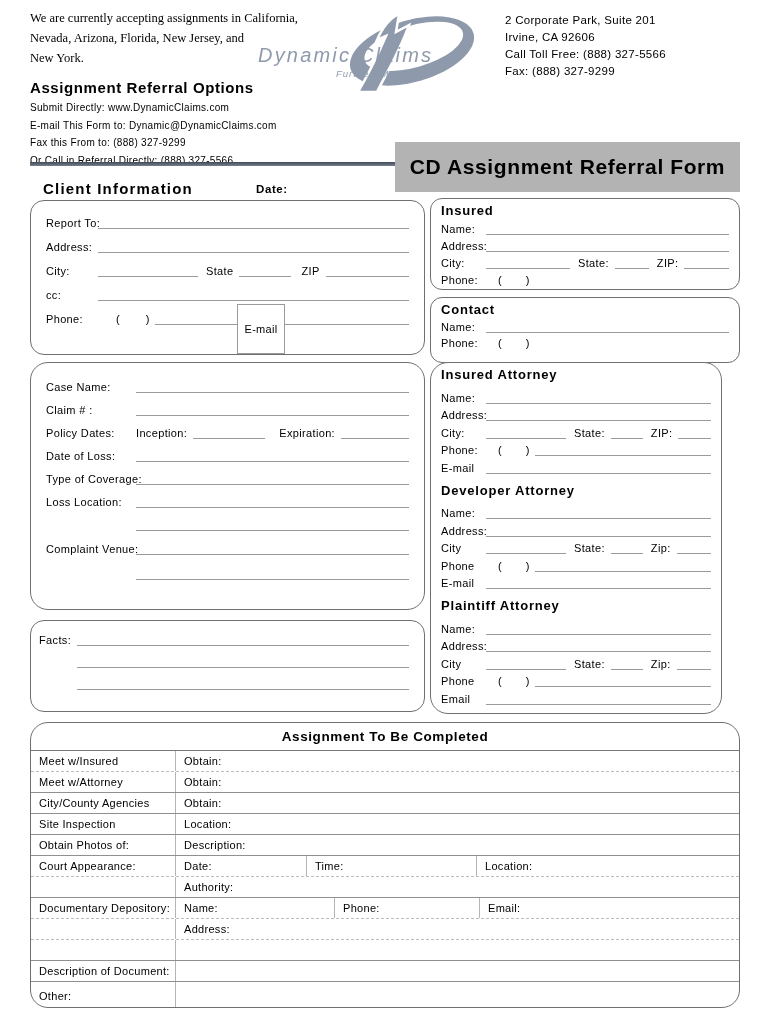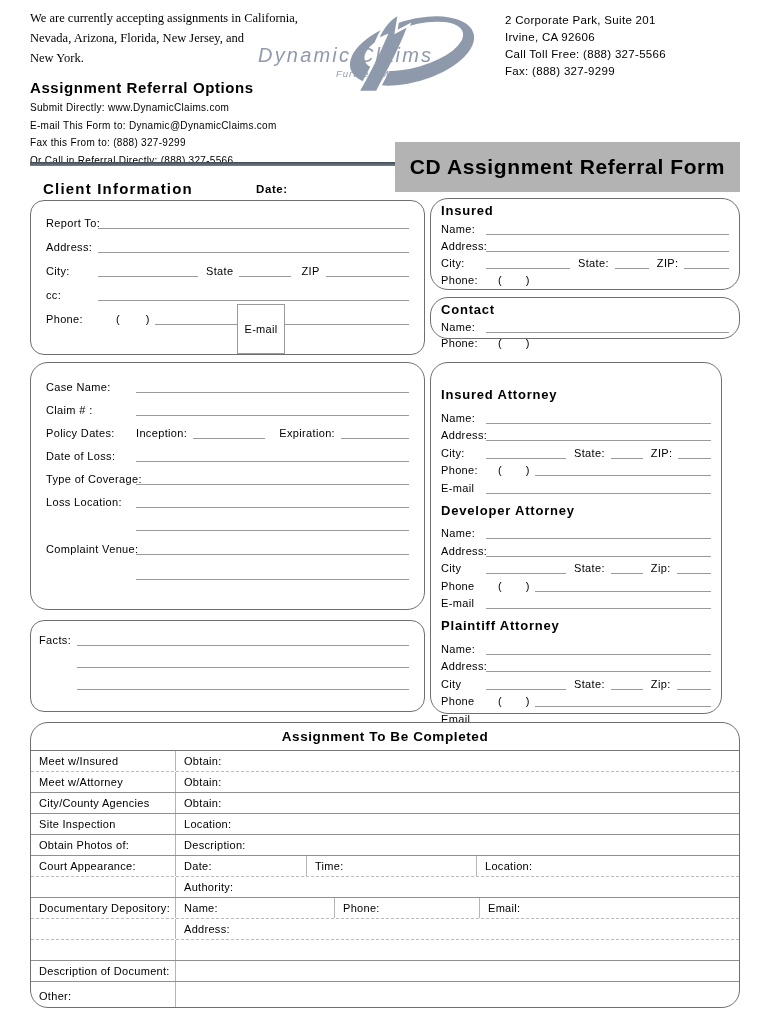--- a/index.html
+++ b/index.html
@@ -13,21 +13,21 @@
   .h-bold{font-weight:bold;letter-spacing:.6px;}
   .opts{line-height:17.5px;letter-spacing:.3px;font-size:10px;}
   .addr{line-height:17px;letter-spacing:.3px;font-size:11.5px;}
   .rule{background:linear-gradient(to bottom,#414b56,#74808c);height:4px;}
   .banner{
     background:#b3b3b3;color:#000;font-weight:bold;font-size:21px;letter-spacing:.6px;
     display:flex;align-items:center;justify-content:center;
   }
   .box{position:absolute;border:1px solid #6f6f6f;border-radius:14px;background:#fff;box-sizing:border-box;}
   .r18{border-radius:18px;}
-  .r10{border-radius:18px;}
+  .r10{border-radius:12px;}
   .sec-title{font-weight:bold;font-size:13px;letter-spacing:.8px;}
   .frow{display:flex;align-items:flex-end;box-sizing:border-box;}
   .lbl{white-space:nowrap;letter-spacing:.35px;line-height:13px;padding-bottom:2px;flex:none;}
   .fl{flex:1;border-bottom:1px solid #9a9a9a;height:1px;margin-bottom:3px;}
   .flw{flex:none;border-bottom:1px solid #9a9a9a;height:1px;margin-bottom:3px;}
   .paren{flex:none;line-height:13px;padding-bottom:2px;}
   .logo-word{font-style:italic;font-size:20px;letter-spacing:2.2px;color:#8e9aac;font-weight:500;}
   .logo-tag{font-style:italic;font-size:9.5px;letter-spacing:1px;color:#8e9aac;}
   
   .atable{position:absolute;border:1px solid #6f6f6f;border-radius:18px;overflow:hidden;box-sizing:border-box;background:#fff;}
@@ -134,21 +134,21 @@
     <span class="fl" style="margin-left:6px;"></span>
   </div>
   <div class="frow" style="height:17px;">
     <span class="lbl" style="width:45px;">Phone:</span>
     <span class="paren" style="margin-left:12px;">(</span>
     <span style="width:24px;flex:none;"></span>
     <span class="paren">)</span>
   </div>
 </div>
 
-<div class="box r10" style="left:430px;top:297px;width:310px;height:42px;padding:4px 10px 0 10px;">
+<div class="box r10" style="left:430px;top:297px;width:310px;height:66px;padding:4px 10px 0 10px;">
   <div class="sec-title" style="height:18px;">Contact</div>
   <div class="frow" style="height:16px;">
     <span class="lbl" style="width:45px;">Name:</span>
     <span class="fl"></span>
   </div>
   <div class="frow" style="height:16px;">
     <span class="lbl" style="width:45px;">Phone:</span>
     <span class="paren" style="margin-left:12px;">(</span>
     <span style="width:24px;flex:none;"></span>
     <span class="paren">)</span>
@@ -190,21 +190,21 @@
   <div class="frow" style="height:24px;">
     <span class="lbl" style="width:90px;">Complaint Venue:</span>
     <span class="fl"></span>
   </div>
   <div class="frow" style="height:25px;">
     <span style="width:90px;flex:none;"></span>
     <span class="fl"></span>
   </div>
 </div>
 
-<div class="box r18" style="left:430px;top:362px;width:292px;height:352px;padding:24px 10px 0 10px;">
+<div class="box r18" style="left:430px;top:362px;width:292px;height:352px;padding:4px 10px 0 10px;">
 
   <div class="sec-title" style="height:22px;">Insured Attorney</div>
   <div class="frow" style="height:17.5px;">
     <span class="lbl" style="width:45px;">Name:</span>
     <span class="fl"></span>
   </div>
   <div class="frow" style="height:17.5px;">
     <span class="lbl" style="width:45px;">Address:</span>
     <span class="fl"></span>
   </div>

